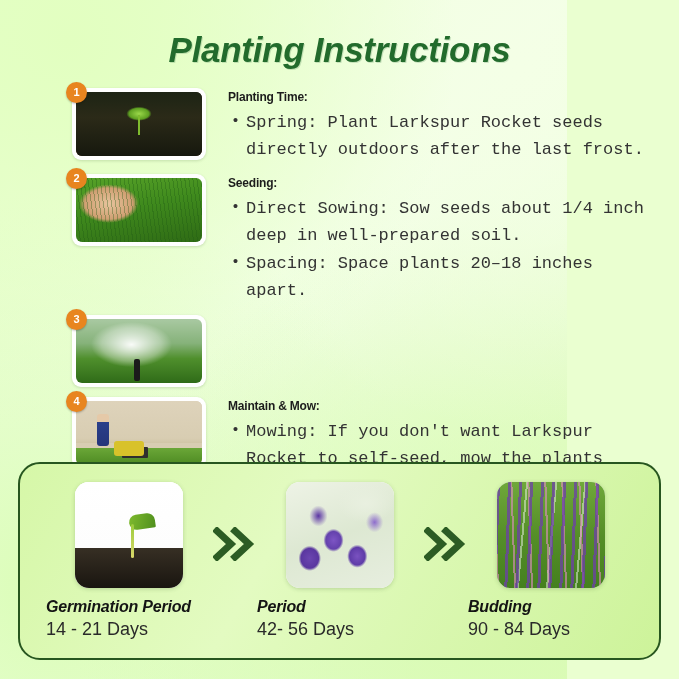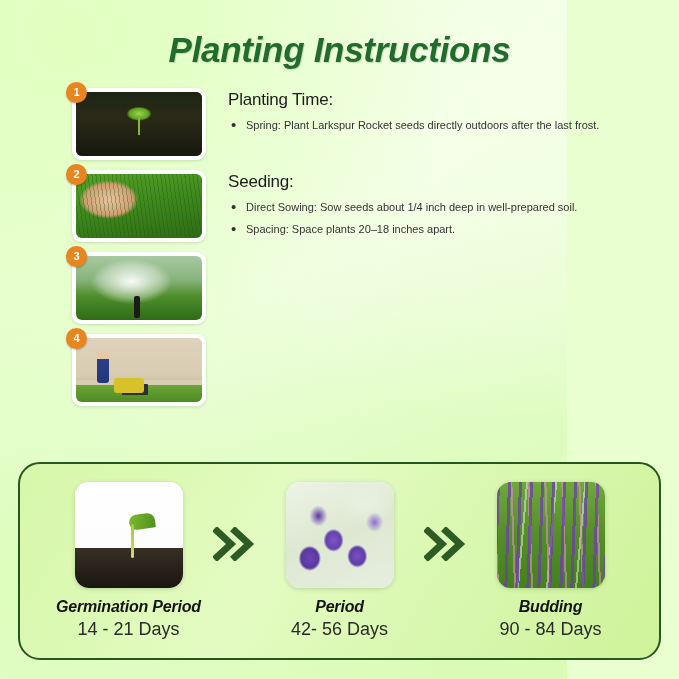--- a/index.html
+++ b/index.html
@@ -92,38 +92,39 @@
     text-align: center;
     z-index: 5;
     box-shadow: 0 1px 2px rgba(0,0,0,0.25);
   }
   .step-text {
     margin-left: 24px;
     padding-top: 2px;
     width: 420px;
   }
   .step-heading {
-    font-size: 17px;
-    font-weight: normal;
+    font-size: 12px;
+    font-weight: bold;
     color: #1c1c1c;
     margin-bottom: 5px;
     letter-spacing: -0.2px;
   }
   .bullets {
     margin: 0;
     padding: 0;
     list-style: none;
   }
   .bullets li {
     position: relative;
     padding-left: 18px;
-    font-size: 11px;
-    line-height: 21px;
+    font-size: 17px;
+    line-height: 27px;
     color: #333333;
     margin-bottom: 1px;
+    font-family: Liberation Mono, monospace;
   }
   .bullets li::before {
     content: "\2022";
     position: absolute;
     left: 3px;
     top: -1px;
     font-size: 15px;
     color: #333333;
   }
 
@@ -244,21 +245,20 @@
     border: 2px solid #27561f;
     border-radius: 22px;
     background: linear-gradient(120deg, #d6f7a8 0%, #e3fbc1 40%, #cdf39a 100%);
     display: flex;
     align-items: center;
     justify-content: space-between;
     padding: 0 26px;
   }
   .stage {
     width: 168px;
-    text-align: center;
   }
   .stage-thumb {
     width: 108px;
     height: 106px;
     margin: 0 auto 10px auto;
     border-radius: 14px;
     overflow: hidden;
     background: #ffffff;
     box-shadow: 0 1px 4px rgba(40,80,30,0.22);
     position: relative;
@@ -341,20 +341,26 @@
 
     <div class="step">
       <div class="thumb-wrap">
         <div class="badge">4</div>
         <div class="thumb">
           <div class="thumb-inner">
             <div class="art-mower"></div>
           </div>
         </div>
       </div>
+      <div class="step-text">
+        <div class="step-heading">Maintain &amp; Mow:</div>
+        <ul class="bullets">
+          <li>Mowing: If you don't want Larkspur Rocket to self-seed, mow the plants down after they have finished blooming.</li>
+        </ul>
+      </div>
     </div>
 
   </div>
 
   <div class="timeline-panel">
 
     <div class="stage">
       <div class="stage-thumb">
         <div class="art-sprout"></div>
       </div>

